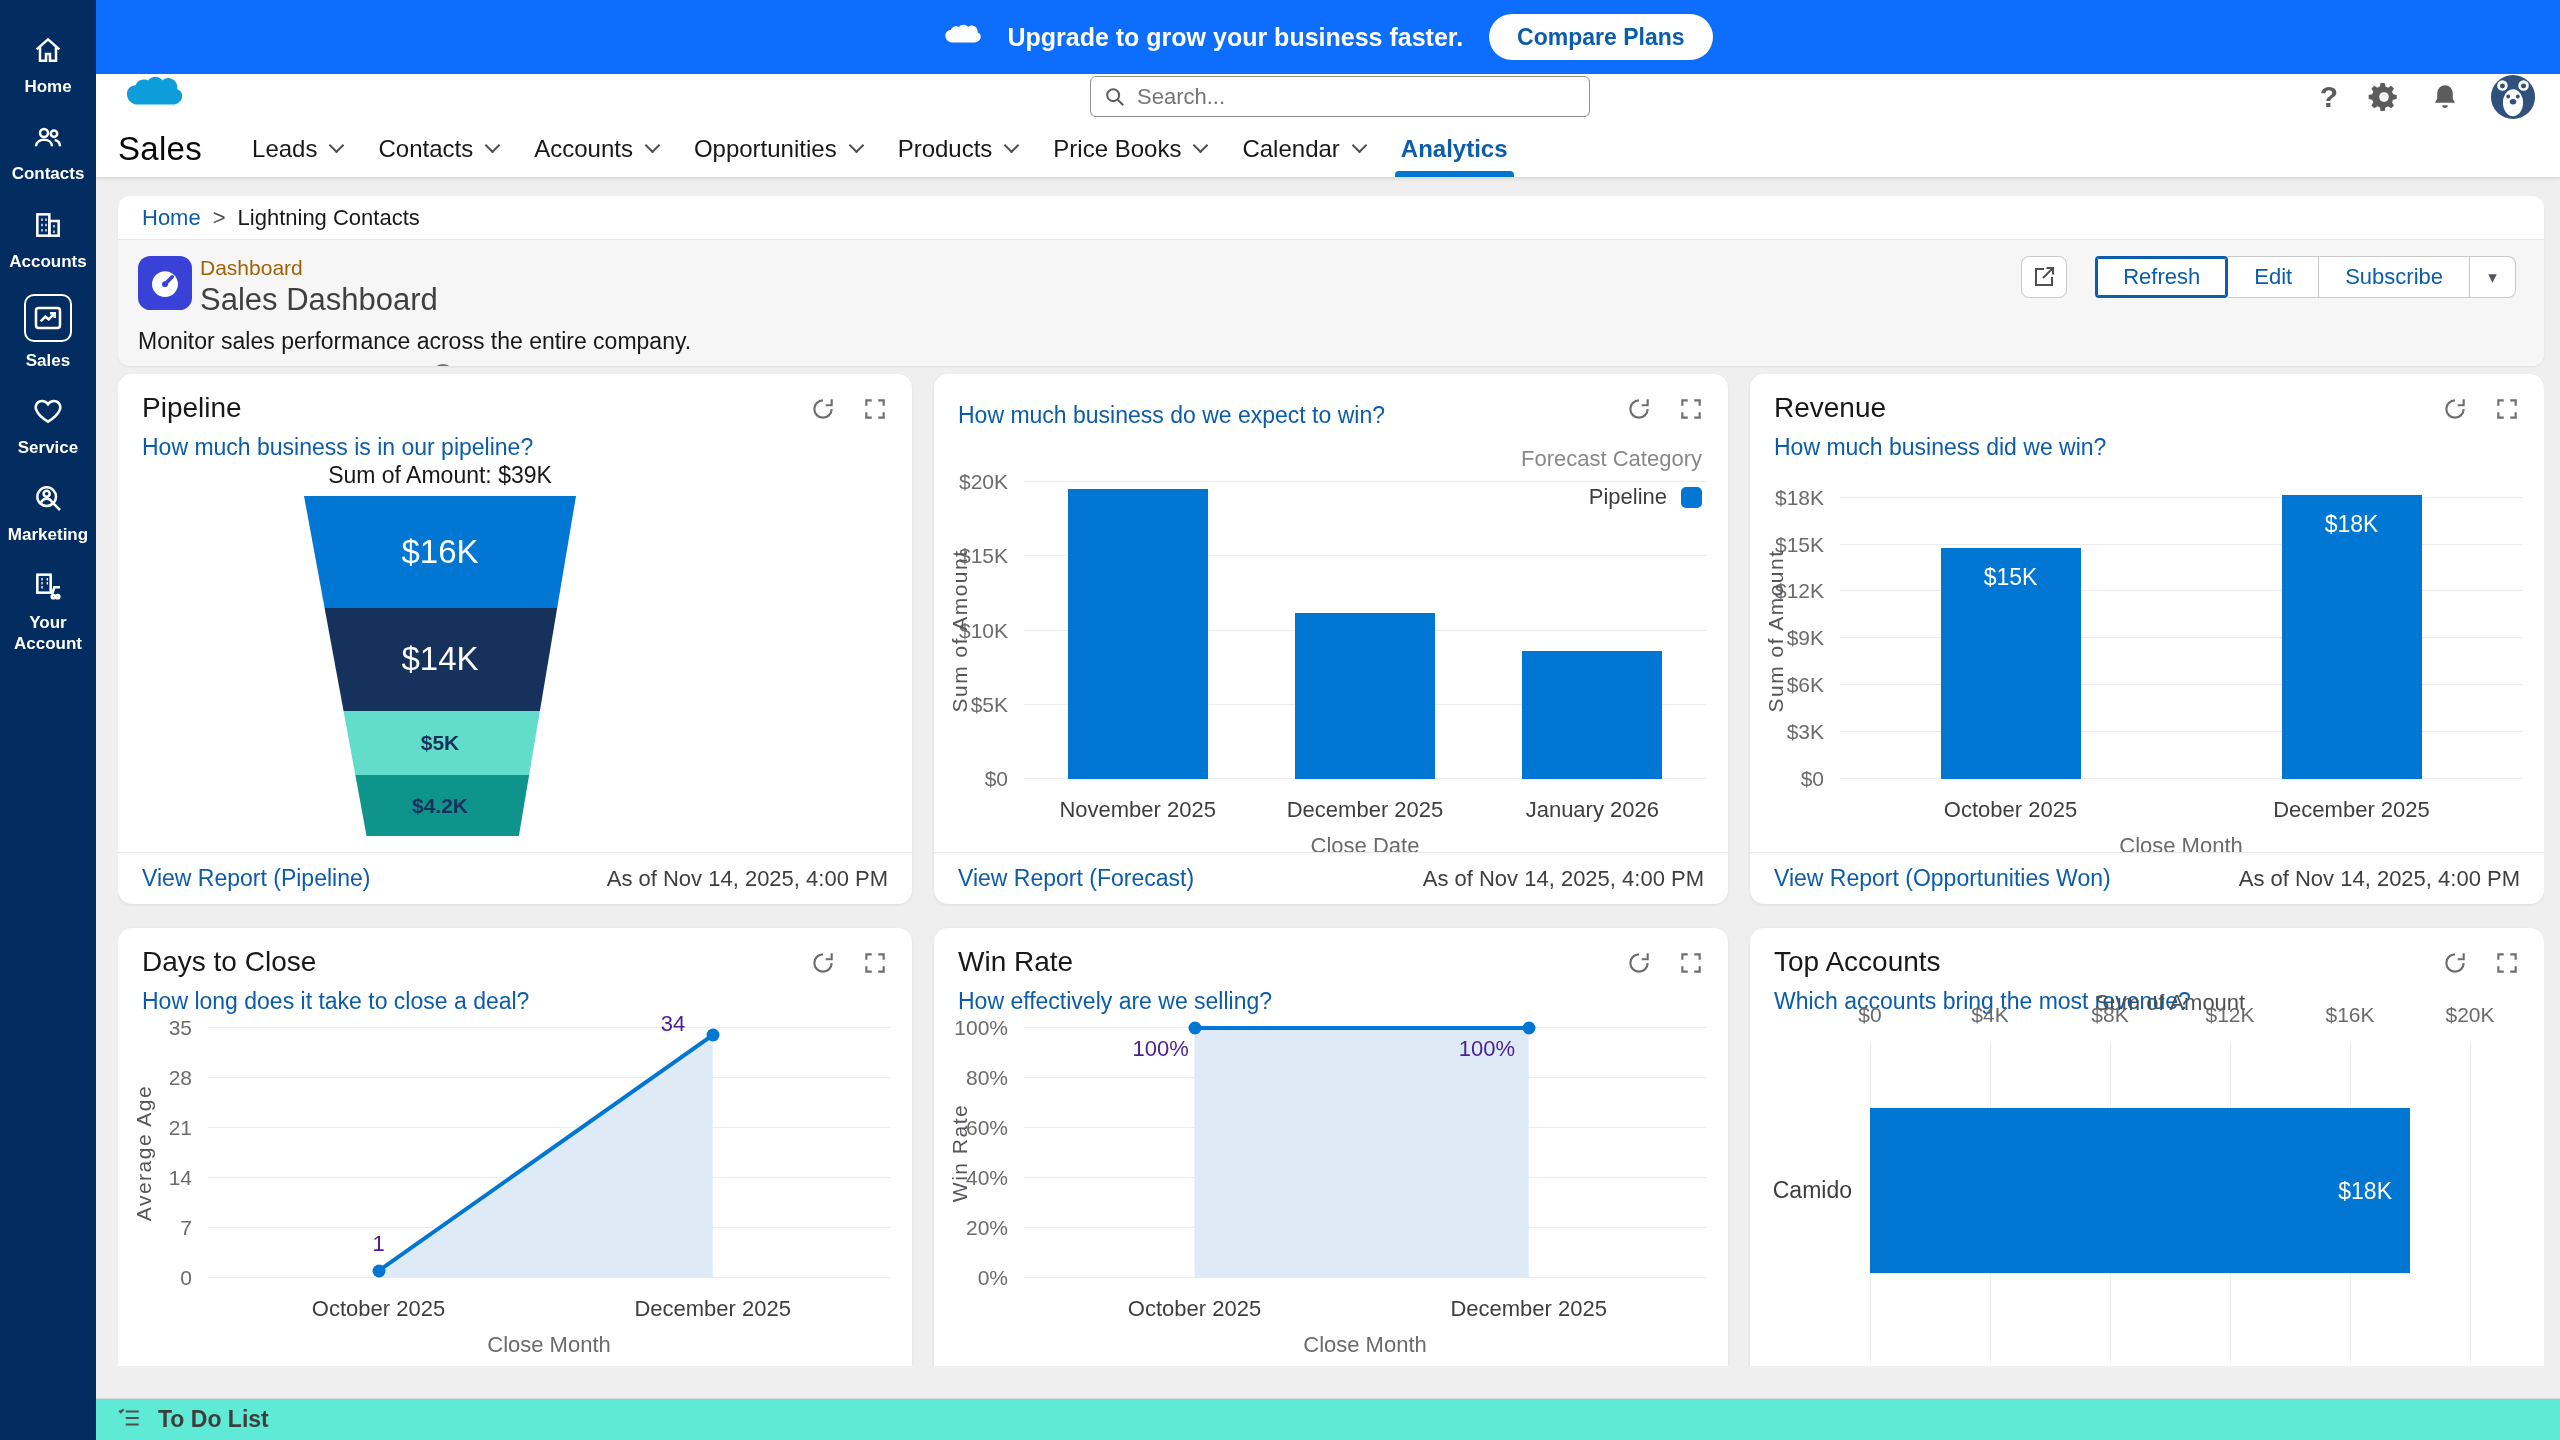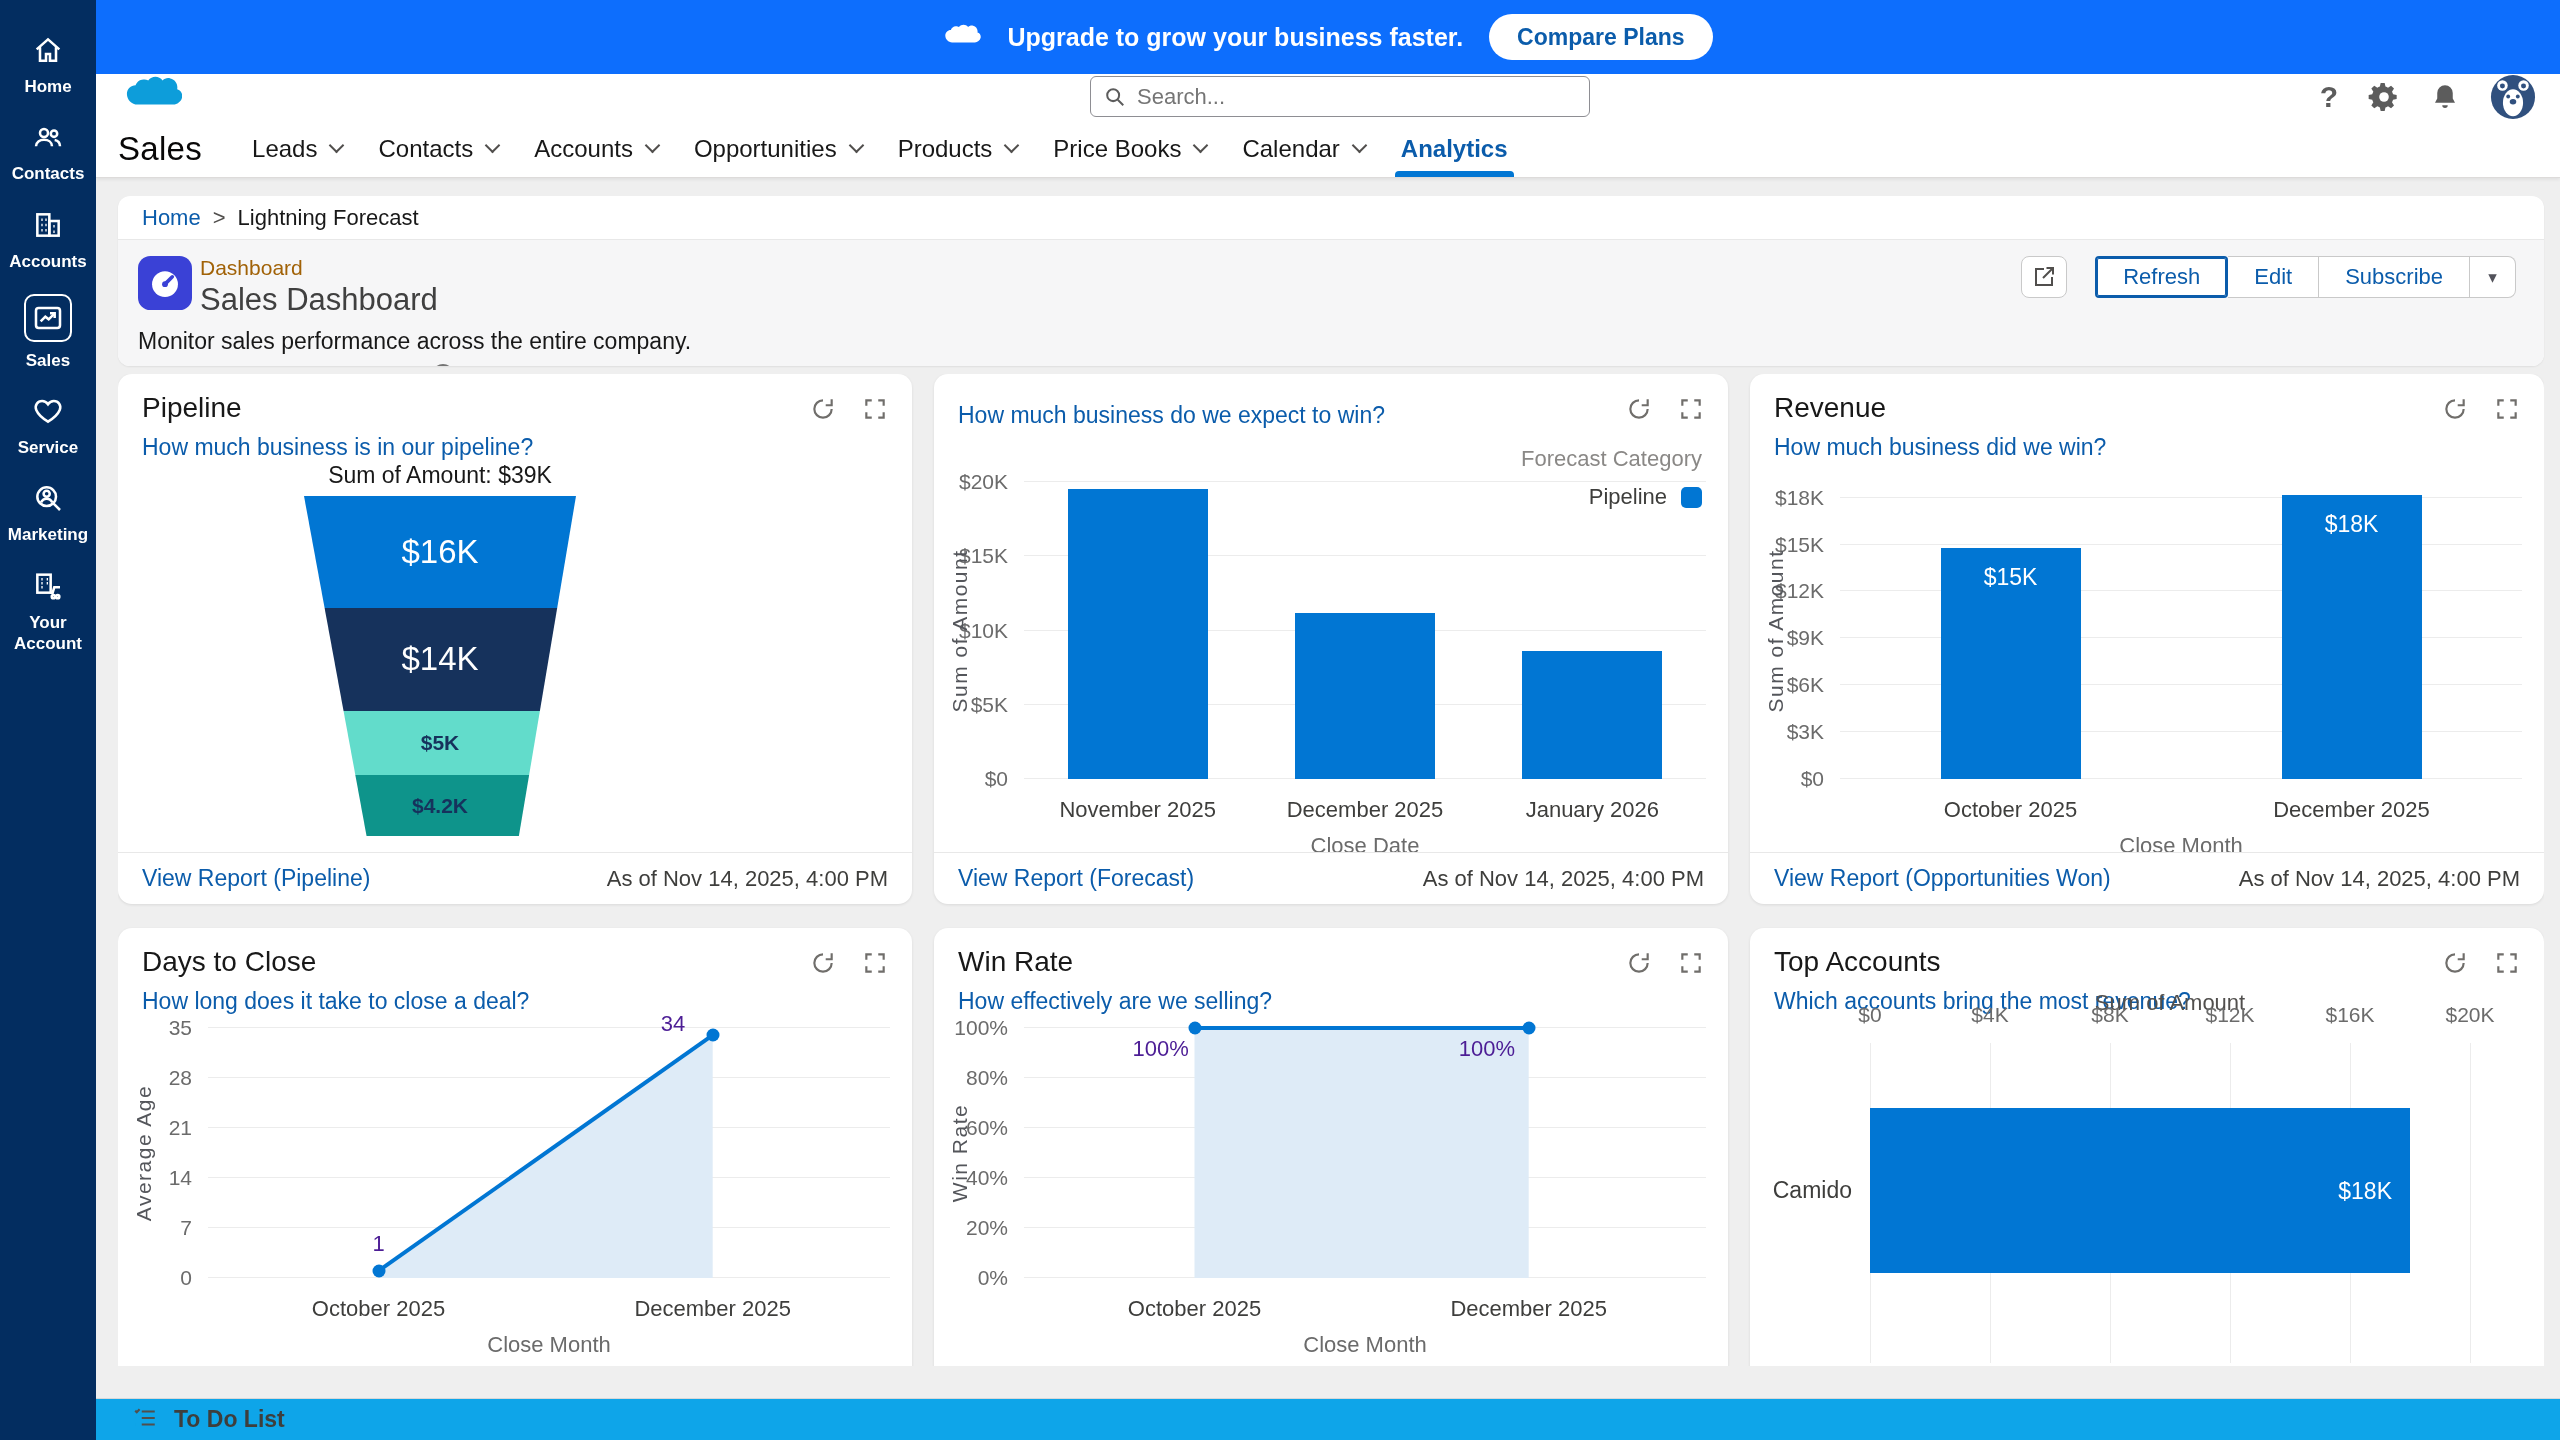--- a/index.html
+++ b/index.html
@@ -118,22 +118,22 @@
     clip-path:polygon(0 0, 100% 0, 79% 100%, 23% 100%);}
   .seg{ display:flex; align-items:center; justify-content:center; width:100%;}
   .seg-label{ font-size:21px; font-weight:bold; color:#16325c;}
   .seg-label.big{ font-size:33px; font-weight:normal; color:#fff;}
   .legend{ position:absolute; top:72px; right:26px; text-align:right;}
   .ltitle{ font-size:22px; color:#8a8886; margin-bottom:12px;}
   .lrow{ display:flex; justify-content:flex-end; align-items:center; gap:14px; margin-bottom:11px;
     font-size:22px; color:#3e3e3c;}
   .sw{ width:21px; height:21px; border-radius:5px; flex:0 0 auto;}
   
-  .dock{ position:absolute; left:96px; right:0; bottom:0; height:42px; background:#0ea5e9;
-    border-top:1px solid #d8d8d8; display:flex; align-items:center; gap:16px; padding:0 36px; z-index:6;}
+  .dock{ position:absolute; left:96px; right:0; bottom:0; height:42px; background:#5eead4;
+    border-top:1px solid #d8d8d8; display:flex; align-items:center; gap:16px; padding:0 20px; z-index:6;}
   .dock .dlabel{ font-size:23px; color:#3e3e3c; font-weight:bold;}
 </style>
 </head>
 <body>
 
 <aside class="sidebar">
   <div class="sitem">
     <span class="ic">
       <svg width="32" height="32" viewBox="0 0 24 24" fill="none" stroke="#fff" stroke-width="1.9">
           <path d="M3.5 11.5L12 4l8.5 7.5M6 10v10h4.5v-5h3v5H18V10"></path>
@@ -295,21 +295,21 @@
       </div>
   </div>
 </div>
 
 <div class="main">
 
   <div class="page-head">
     <div class="crumbs">
       <span class="home">Home</span>
       <span class="sep">&gt;</span>
-      <span class="cur">Lightning Forecast</span>
+      <span class="cur">Lightning Contacts</span>
     </div>
     <div class="strip">
       <span class="dicon">
         <svg width="54" height="54" viewBox="0 0 48 48">
             <rect width="48" height="48" rx="11" fill="#3a41d6"></rect>
             <circle cx="24" cy="25" r="11.5" fill="#fff"></circle>
             <path d="M24 25l6.5-6.5" stroke="#3a41d6" stroke-width="3.2" stroke-linecap="round"></path>
             <circle cx="24" cy="25" r="2.6" fill="#3a41d6"></circle>
           </svg></span>
       <div class="tcol">

